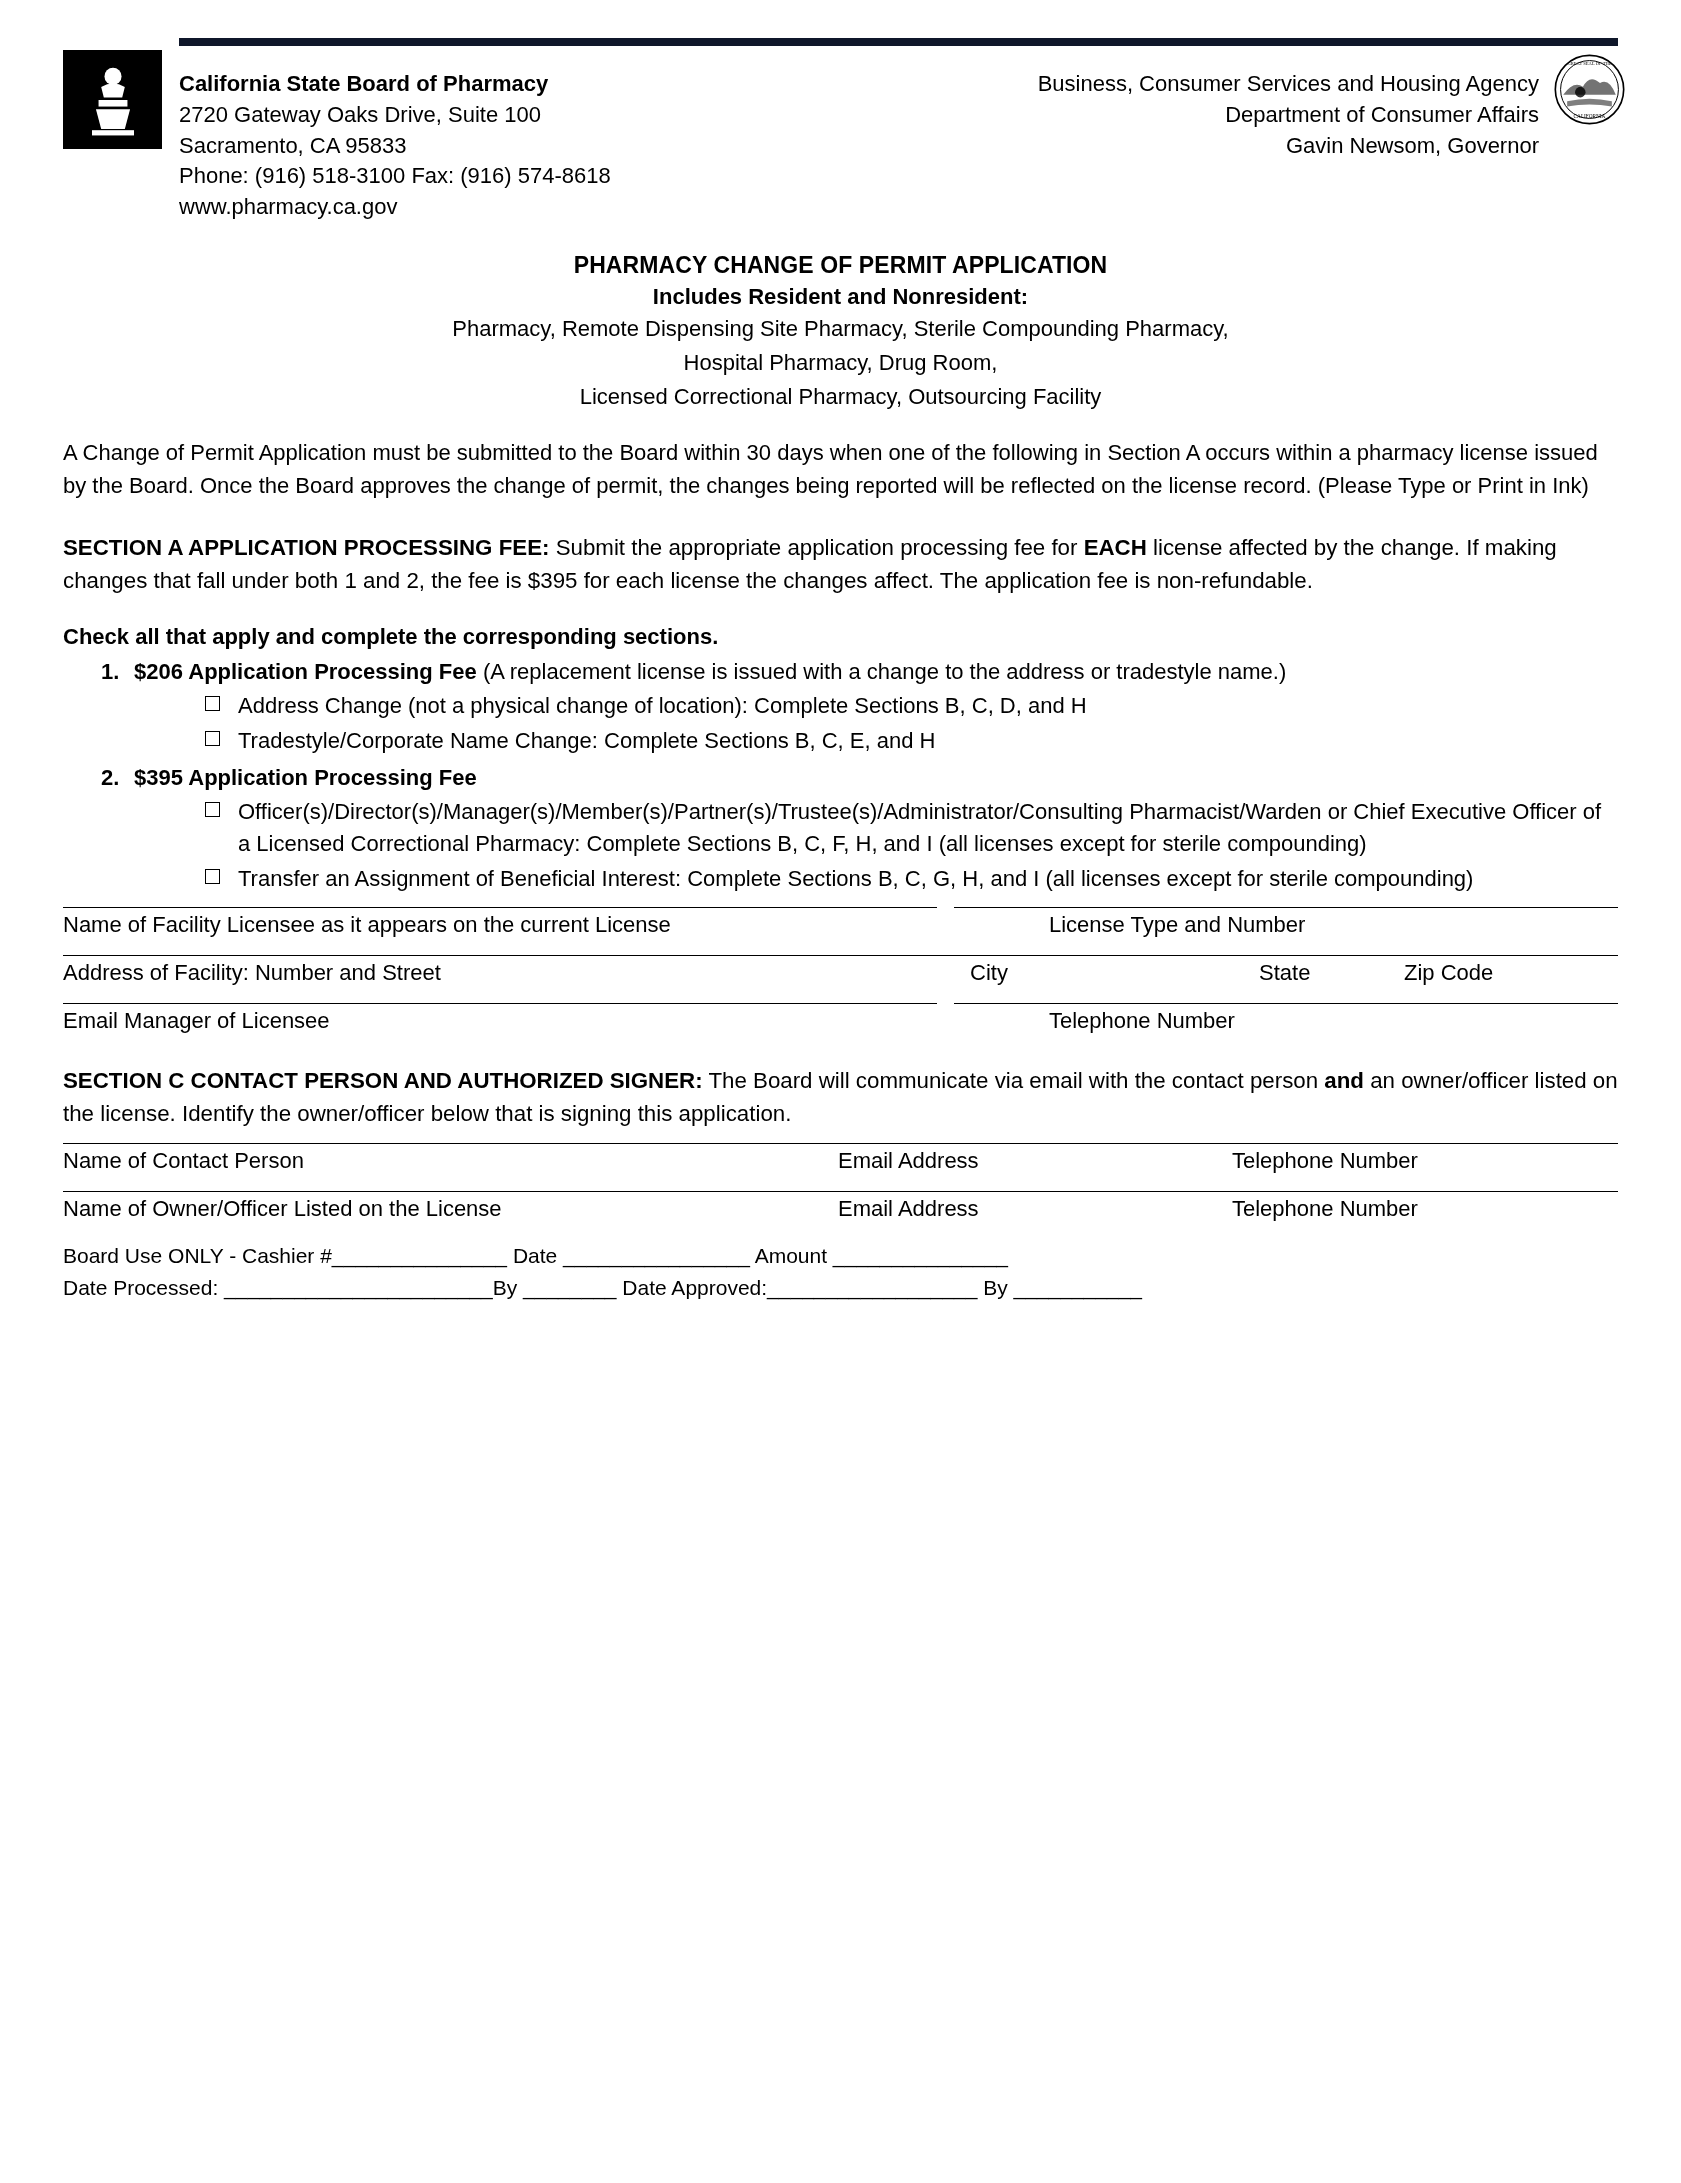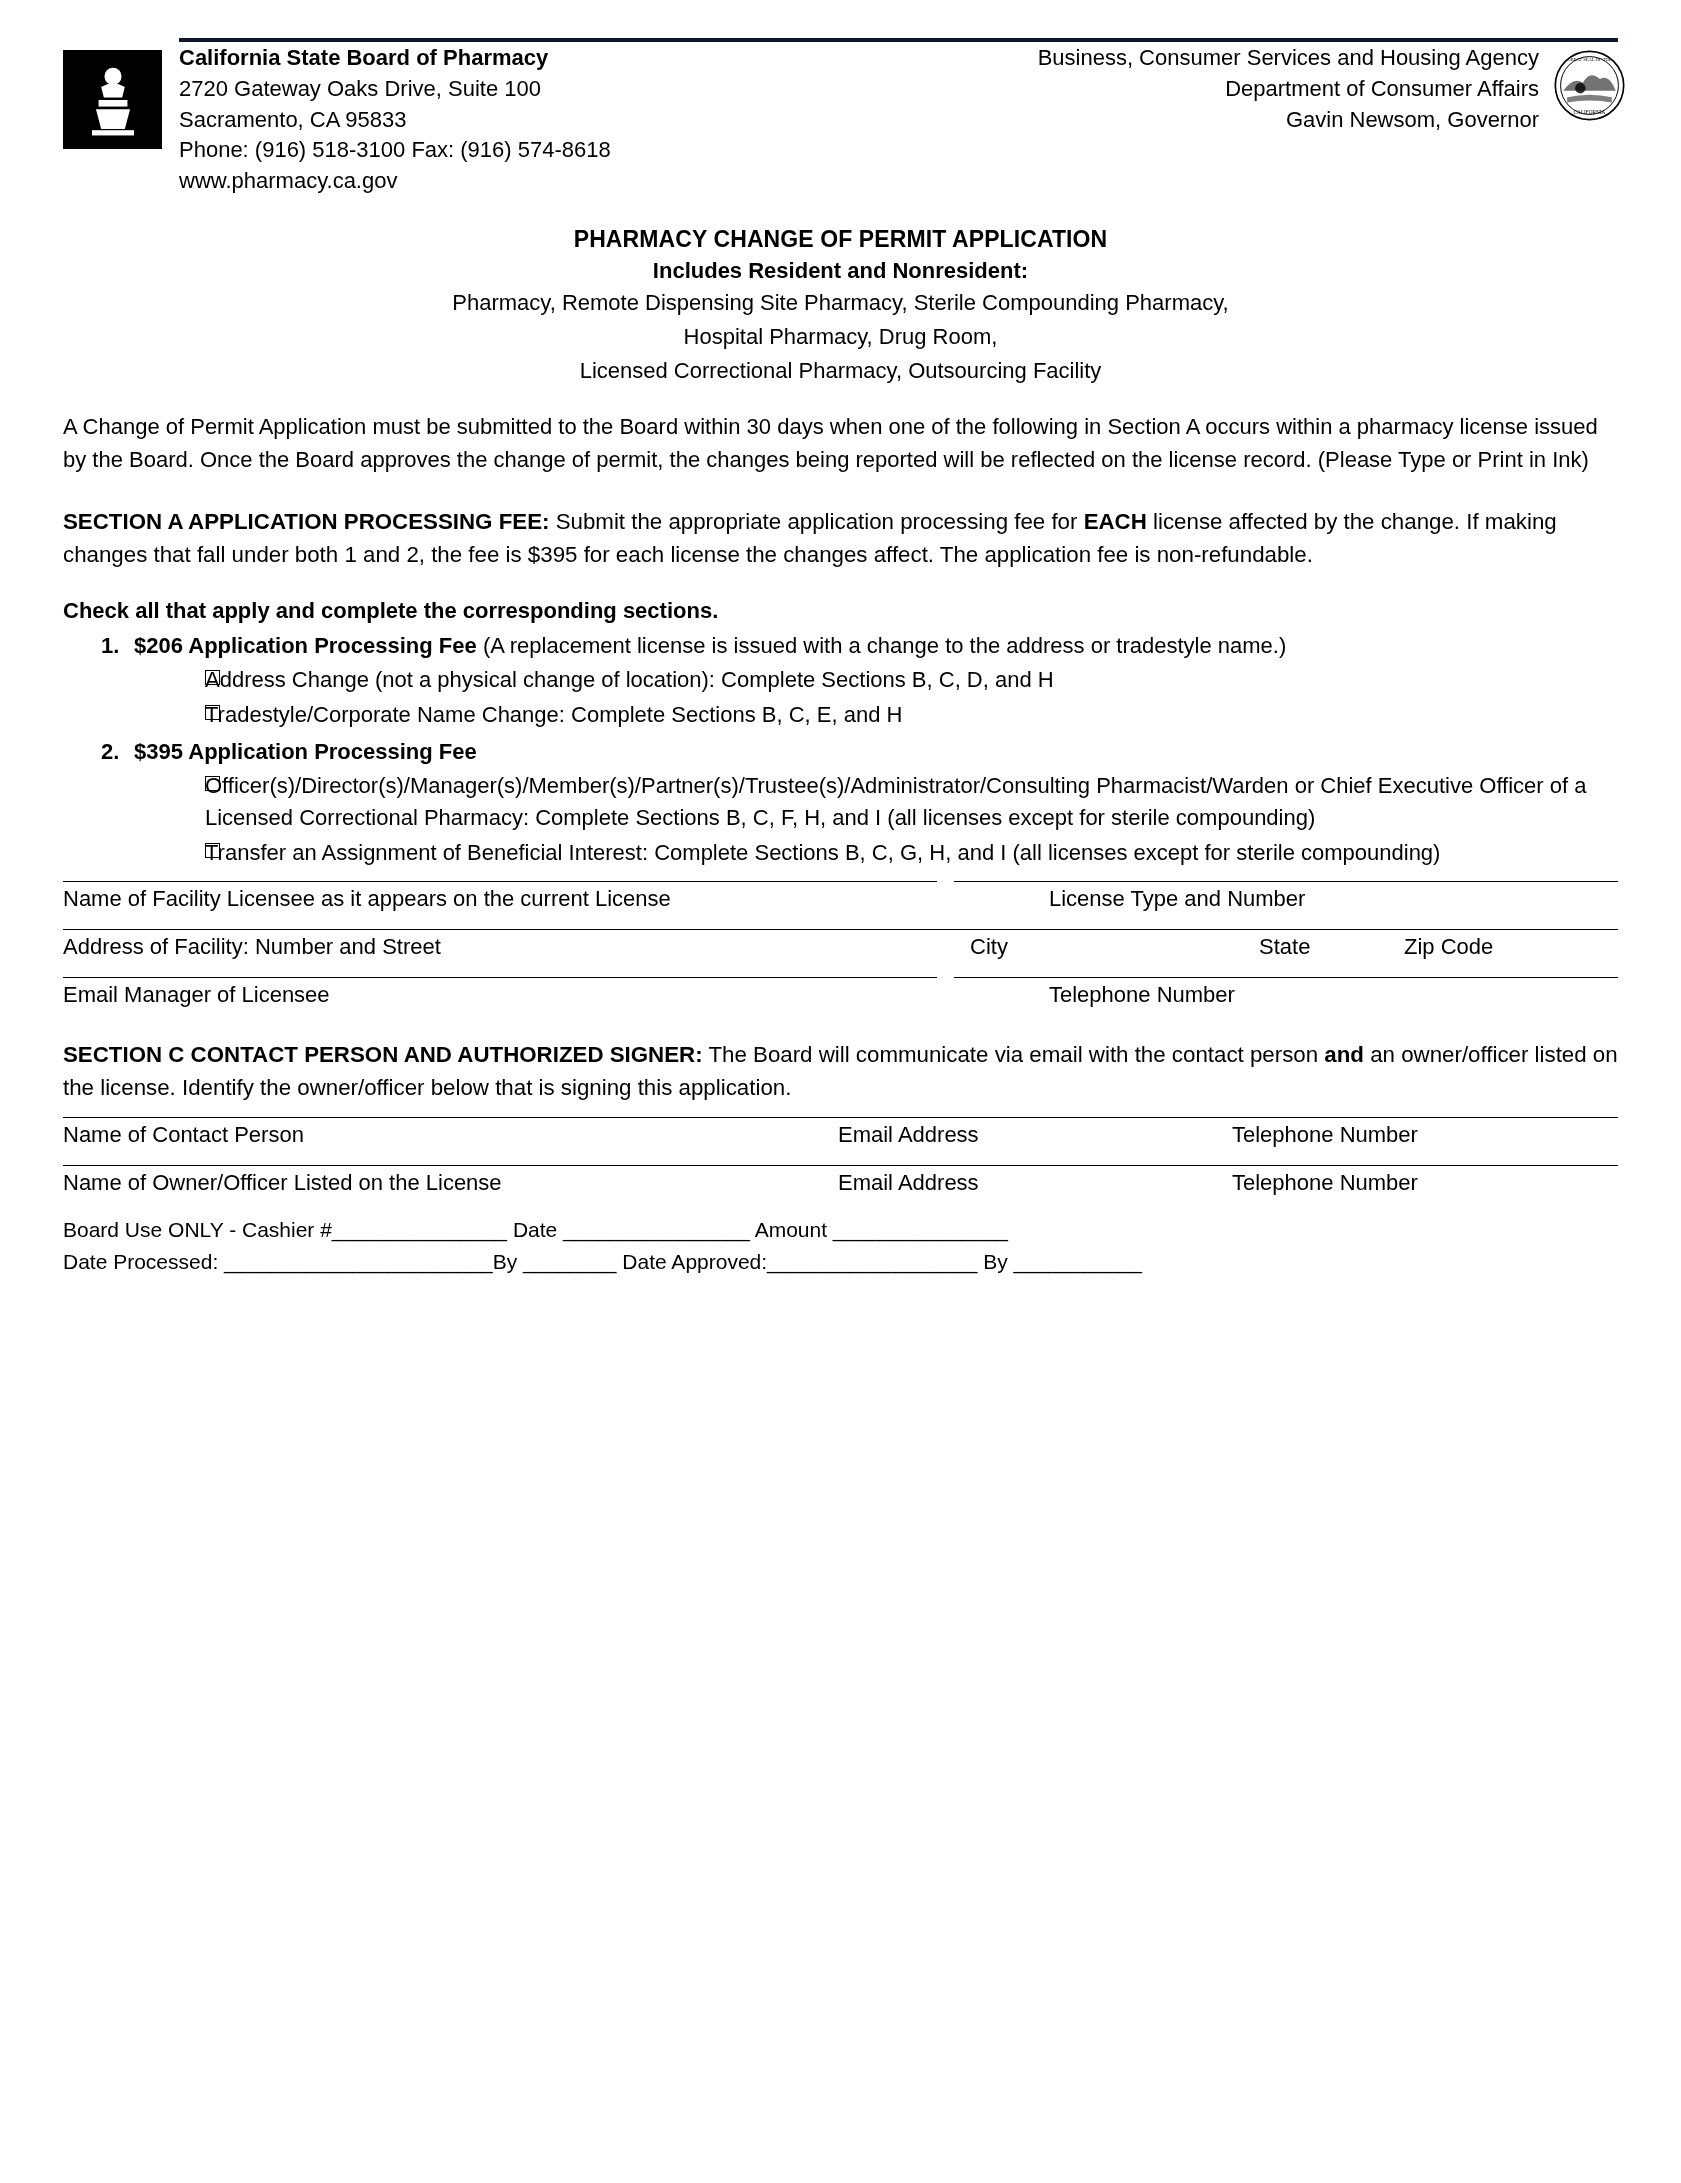--- a/index.html
+++ b/index.html
@@ -36,22 +36,22 @@
     position: relative;
   }
   .logo-mortar {
     position: absolute;
     left: 50%;
     top: 50%;
     transform: translate(-50%, -50%);
   }
   .header-main {
     flex: 1 1 auto;
-    border-top: 4px solid #0f172a;
-    padding-top: 1px;
+    border-top: 8px solid #0f172a;
+    padding-top: 23px;
     position: relative;
   }
   .header-cols {
     display: flex;
     justify-content: space-between;
   }
   .hdr-left {
     font-size: 22px;
     line-height: 1.40;
   }
@@ -136,20 +136,21 @@
   }
   .chk-list {
     margin: 0;
     padding: 0;
     list-style: none;
   }
   .chk-list > li {
     font-size: 22px;
     line-height: 1.45;
     position: relative;
+    padding-left: 33px;
     margin-top: 2.6px;
   }
   .chk-list > li .box {
     position: absolute;
     left: 0;
     top: 6px;
     width: 15px;
     height: 15px;
     border: 1.3px solid #000000;
     box-sizing: border-box;

